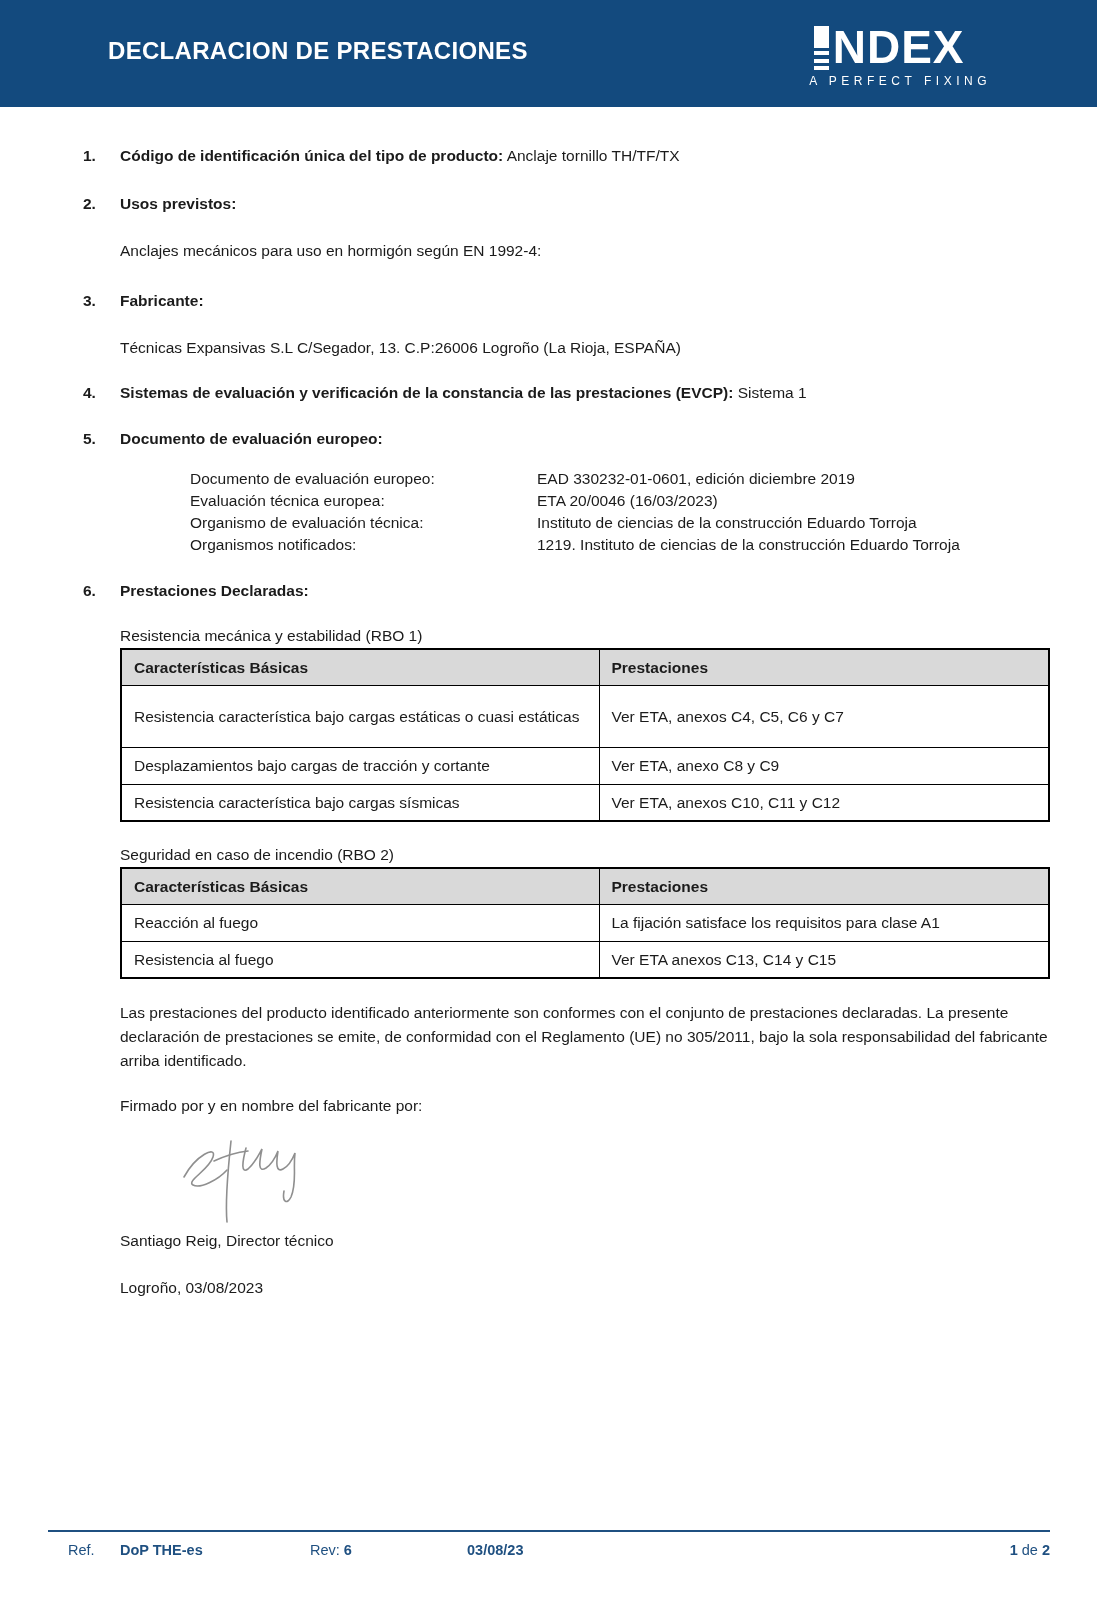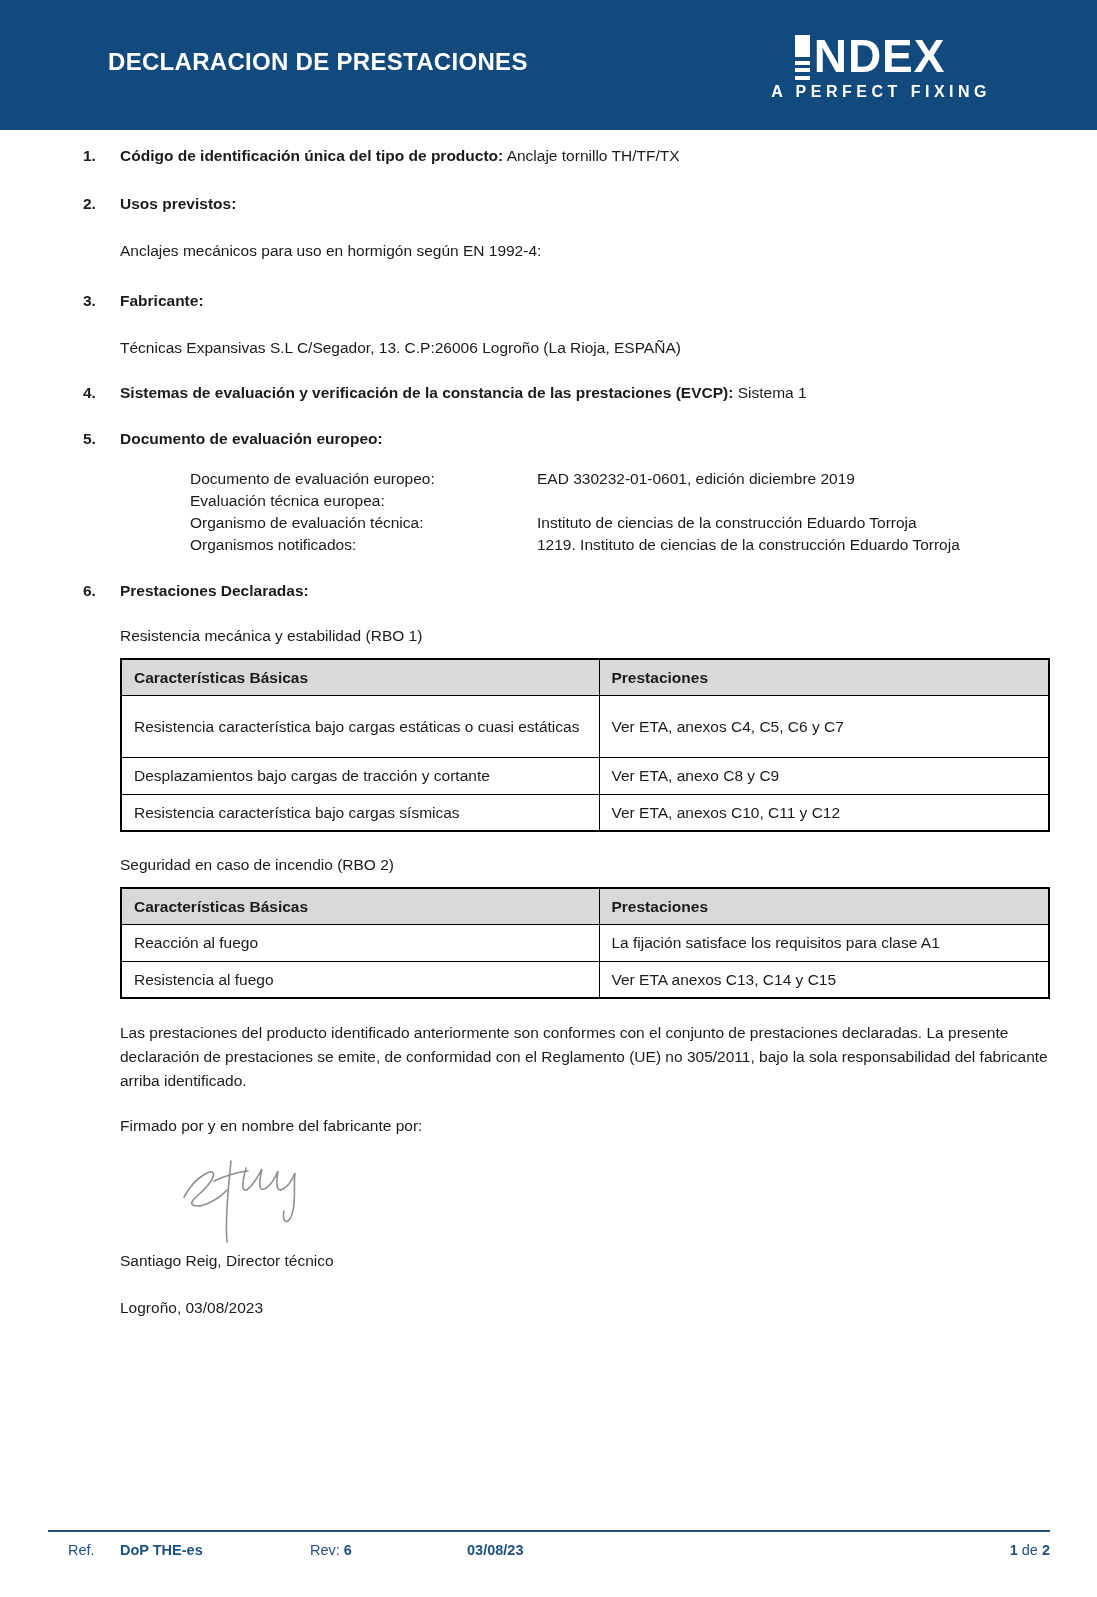--- a/index.html
+++ b/index.html
@@ -1,31 +1,31 @@
 <!DOCTYPE html>
 <html><head>
 <meta charset="utf-8">
 <style>
   * { box-sizing: border-box; }
   html,body { margin:0; padding:0; background:#ffffff; }
   body { font-family:"Liberation Sans", sans-serif; color:#1b1b1b; }
   .page { position:relative; width:1097px; height:1597px; background:#fff; overflow:hidden; margin:0 auto; }
 
   
-  .banner { position:absolute; top:0; left:0; right:0; height:130px; background:#134A7E;
+  .banner { position:absolute; top:0; left:0; right:0; height:107px; background:#134A7E;
             display:flex; align-items:center; justify-content:space-between;
             padding:0 106px 6px 108px; }
   .title { color:#fff; font-size:24px; font-weight:bold; letter-spacing:.3px; margin:0; }
   .logo { display:flex; flex-direction:column; align-items:center; margin-top:10px; }
   .logo-word { display:flex; align-items:flex-start;justify-content:center; }
   .logo-i { width:15px; height:45px; display:flex; flex-direction:column; margin:2px 4px 0 0; }
   .logo-i .li-top { height:22px; background:#fff; }
   .logo-i .li-s { height:4px; background:#fff; margin-top:3.5px; }
   .logo-ndex { color:#fff; font-weight:800; font-size:46px; line-height:47px; letter-spacing:1px; }
-  .logo-tagline { color:#fff; font-size:16px; font-weight:bold; letter-spacing:4.5px; margin-top:3px; white-space:nowrap;margin-left:22px; }
+  .logo-tagline { color:#fff; font-size:12px; font-weight:normal; letter-spacing:4.5px; margin-top:3px; white-space:nowrap;margin-left:22px; }
 
   
   .content { position:absolute; top:145px; left:120px; width:930px; font-size:15.5px; }
   .numrow { display:flex; line-height:22px; }
   .numrow .num { width:37px; margin-left:-37px; font-weight:bold; flex:none; }
   .numrow p { margin:0; }
   .b { font-weight:bold; }
   .plain { line-height:22px; margin:0; }
 
   .mt26{margin-top:26px;} .mt25{margin-top:25px;} .mt24{margin-top:24px;} .mt23{margin-top:23px;}
@@ -34,21 +34,21 @@
   ul.bullets { list-style:none; margin:18px 0 0 0; padding:0 0 0 35px; }
   ul.bullets li { position:relative; padding-left:36px; line-height:23px; }
   ul.bullets li::before { content:"\2022"; position:absolute; left:0; top:-1px; font-size:19px; }
 
   .details { margin:18px 0 0 70px; }
   .drow { display:flex; line-height:22px; }
   .dlabel { width:347px; flex:none; }
   .dvalue { flex:1; }
 
   
-  table.dop { border-collapse:collapse; width:100%; table-layout:fixed; margin-top:11px;
+  table.dop { border-collapse:collapse; width:100%; table-layout:fixed; margin-top:1px;
               border:2px solid #000; }
   table.dop th, table.dop td { border:1px solid #000; padding:5px 12px; text-align:left;
               vertical-align:middle; font-size:15.5px; line-height:21px; }
   table.dop th { background:#D9D9D9; font-weight:bold; height:36px; }
   table.dop col.c1 { width:478px; }
   table.dop tbody tr { height:37px;padding-left:42px; }
   table.t1 tbody tr.tall { height:62px; }
 
   .closing-par { line-height:24px; margin:22px 0 0 0; }
 
@@ -117,20 +117,21 @@
       <p class="b">Documento de evaluación europeo:</p>
     </div>
 
     <div class="details">
       <div class="drow">
         <span class="dlabel">Documento de evaluación europeo:</span>
         <span class="dvalue">EAD 330232-01-0601, edición diciembre 2019</span>
       </div>
       <div class="drow">
         <span class="dlabel">Evaluación técnica europea:</span>
+        <span class="dvalue">ETA 20/0046 (16/03/2023)</span>
       </div>
       <div class="drow">
         <span class="dlabel">Organismo de evaluación técnica:</span>
         <span class="dvalue">Instituto de ciencias de la construcción Eduardo Torroja</span>
       </div>
       <div class="drow">
         <span class="dlabel">Organismos notificados:</span>
         <span class="dvalue">1219. Instituto de ciencias de la construcción Eduardo Torroja</span>
       </div>
     </div>

